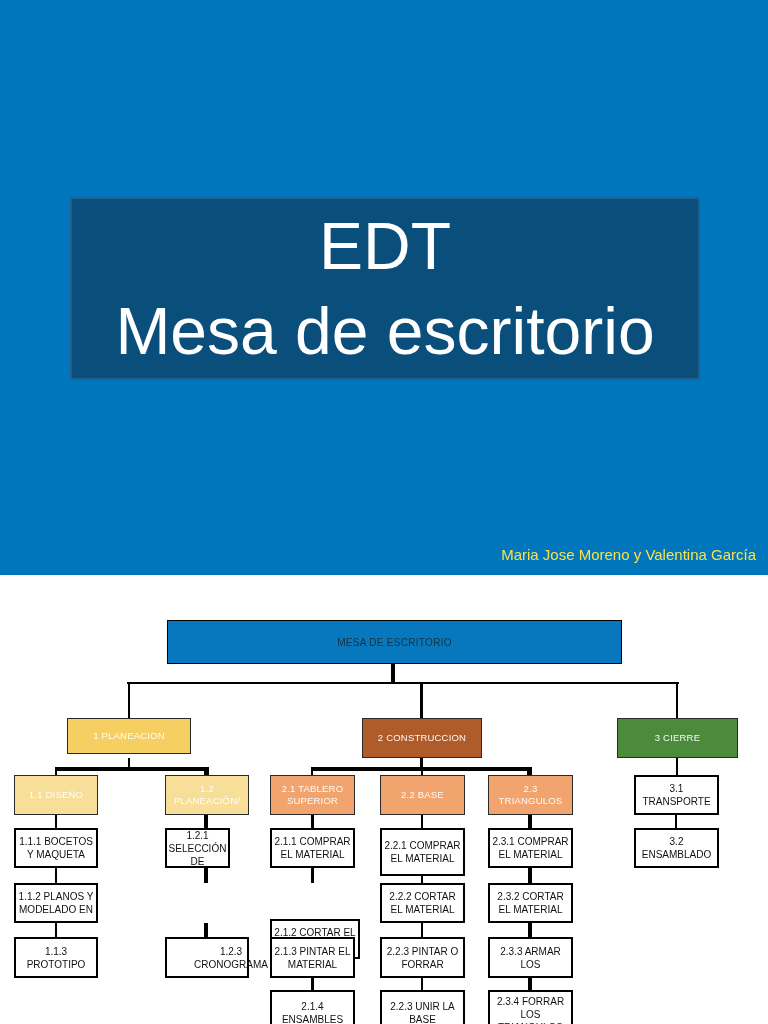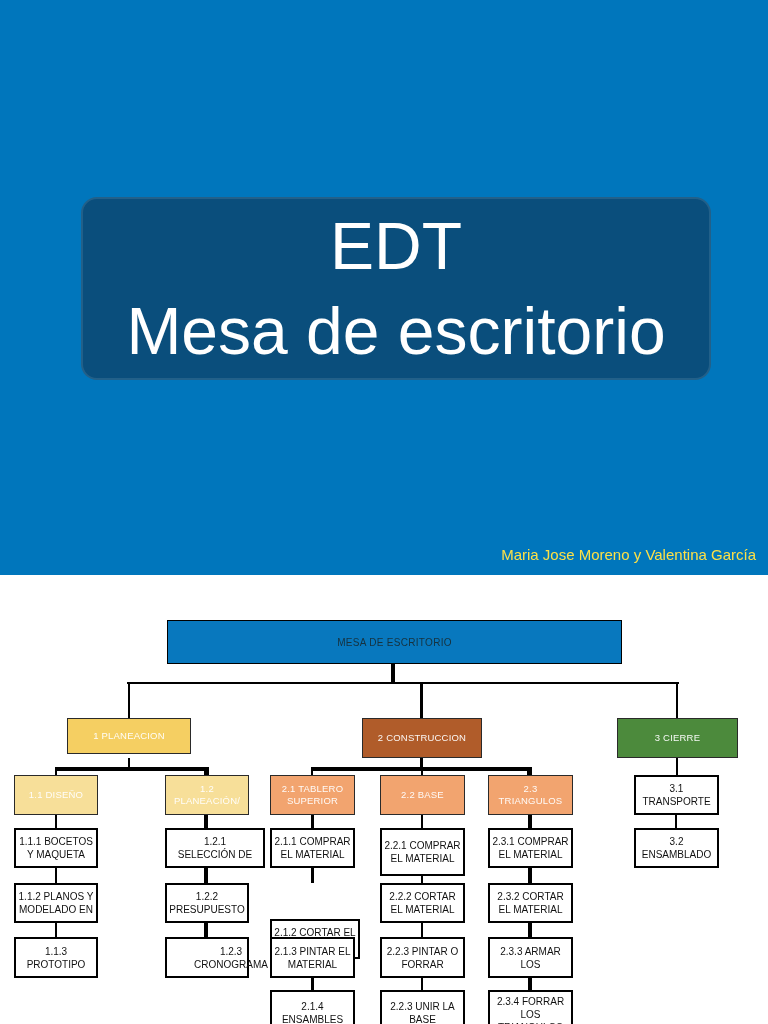--- a/index.html
+++ b/index.html
@@ -3,22 +3,22 @@
 <meta charset="utf-8">
 <style>
   html,body{margin:0;padding:0;}
   body{
     width:768px;height:1024px;overflow:hidden;background:#fff;
     font-family:"Liberation Sans","DejaVu Sans",sans-serif;
     position:relative;
   }
   .slide-header{position:absolute;left:0;top:0;width:768px;height:575px;}
   .title-card{
-    position:absolute;left:81px;top:197px;width:630px;height:183px;
-    border-radius:16px;display:flex;flex-direction:column;align-items:center;justify-content:center;
+    position:absolute;left:70px;top:197px;width:630px;height:183px;
+    border-radius:2px;display:flex;flex-direction:column;align-items:center;justify-content:center;
     color:#ffffff;border:2px solid rgba(255,255,255,0.10);box-sizing:border-box;
   }
   .title-line{font-size:66px;line-height:1.28;white-space:nowrap;font-weight:400;}
   .attribution{
     position:absolute;right:12px;top:546px;color:#fde047;font-size:15px;line-height:1.2;
   }
   .chart-canvas{position:absolute;left:0;top:0;width:768px;height:1024px;}
   .node{
     position:absolute;box-sizing:border-box;display:flex;align-items:center;justify-content:center;
     text-align:center;white-space:pre-line;
@@ -83,34 +83,32 @@
 PLANEACIÓN/</div>
     <div class="node colored" style="left: 270px; top: 775px; width: 85px; height: 40px; background: rgb(242, 164, 111);">2.1 TABLERO
 SUPERIOR</div>
     <div class="node colored" style="left: 380px; top: 775px; width: 85px; height: 40px; background: rgb(242, 164, 111);">2.2 BASE</div>
     <div class="node colored" style="left: 488px; top: 775px; width: 85px; height: 40px; background: rgb(242, 164, 111);">2.3
 TRIANGULOS</div>
     <div class="node whitebox" style="left: 634px; top: 775px; width: 85px; height: 40px; background: rgb(255, 255, 255);">3.1
 TRANSPORTE</div>
     <div class="node whitebox" style="left: 14px; top: 828px; width: 84px; height: 40px; background: rgb(255, 255, 255);">1.1.1 BOCETOS
 Y MAQUETA</div>
-    <div class="node whitebox" style="left: 165px; top: 828px; width: 100px; height: 40px; background: rgb(255, 255, 255);">1.2.1
+    <div class="node whitebox" style="left: 165px; top: 828px; width: 65px; height: 40px; background: rgb(255, 255, 255);">1.2.1
 SELECCIÓN DE</div>
     <div class="node whitebox" style="left: 270px; top: 828px; width: 85px; height: 40px; background: rgb(255, 255, 255);">2.1.1 COMPRAR
 EL MATERIAL</div>
     <div class="node whitebox" style="left: 380px; top: 828px; width: 85px; height: 48px; background: rgb(255, 255, 255);">2.2.1 COMPRAR
 EL MATERIAL</div>
     <div class="node whitebox" style="left: 488px; top: 828px; width: 85px; height: 40px; background: rgb(255, 255, 255);">2.3.1 COMPRAR
 EL MATERIAL</div>
     <div class="node whitebox" style="left: 634px; top: 828px; width: 85px; height: 40px; background: rgb(255, 255, 255);">3.2
 ENSAMBLADO</div>
     <div class="node whitebox" style="left: 14px; top: 883px; width: 84px; height: 40px; background: rgb(255, 255, 255);">1.1.2 PLANOS Y
 MODELADO EN</div>
-    <div class="node whitebox" style="left: 165px; top: 883px; width: 84px; height: 40px; background: rgb(255, 255, 255);">1.2.2
-PRESUPUESTO</div>
     <div class="node whitebox" style="left: 270px; top: 883px; width: 90px; height: 40px; background: rgb(255, 255, 255); margin-top: 36px;">2.1.2 CORTAR EL
 MATERIAL</div>
     <div class="node whitebox" style="left: 380px; top: 883px; width: 85px; height: 40px; background: rgb(255, 255, 255);">2.2.2 CORTAR
 EL MATERIAL</div>
     <div class="node whitebox" style="left: 488px; top: 883px; width: 85px; height: 40px; background: rgb(255, 255, 255);">2.3.2 CORTAR
 EL MATERIAL</div>
     <div class="node whitebox" style="left: 14px; top: 937px; width: 84px; height: 41px; background: rgb(255, 255, 255);">1.1.3
 PROTOTIPO</div>
     <div class="node whitebox" style="left: 165px; top: 937px; width: 84px; height: 41px; background: rgb(255, 255, 255); padding-left: 48px;">1.2.3
 CRONOGRAMA</div>

